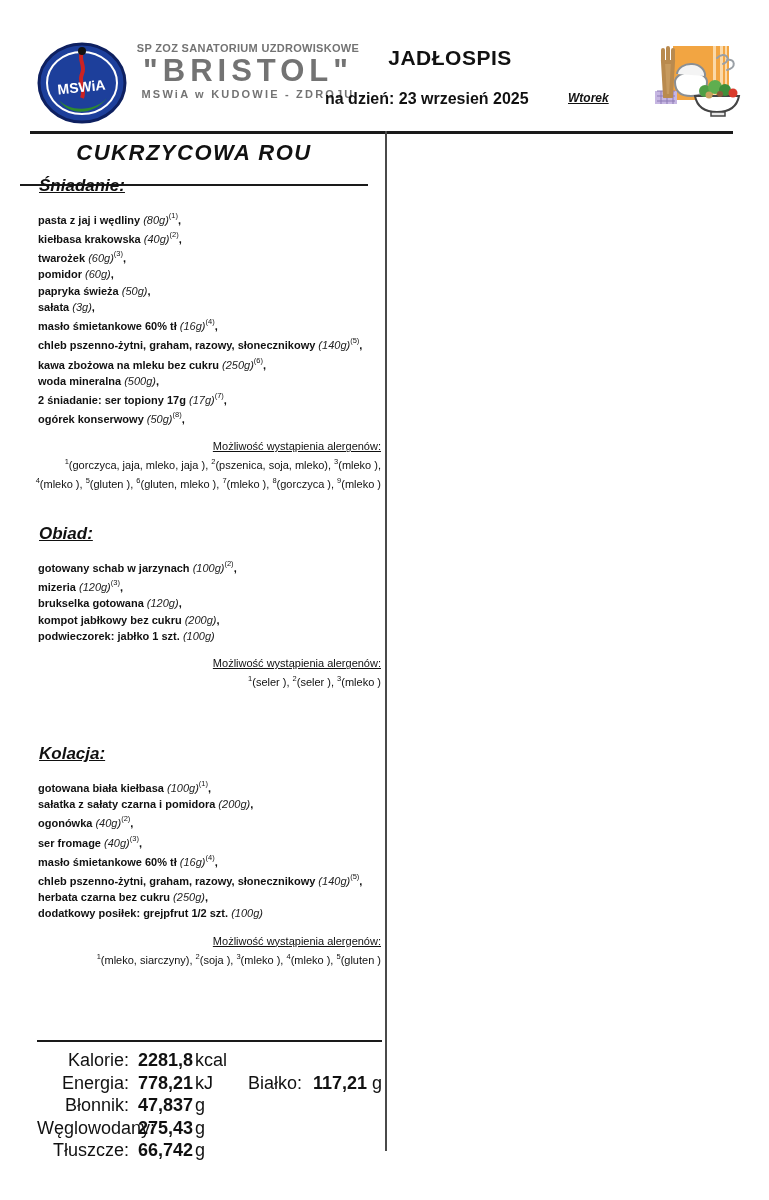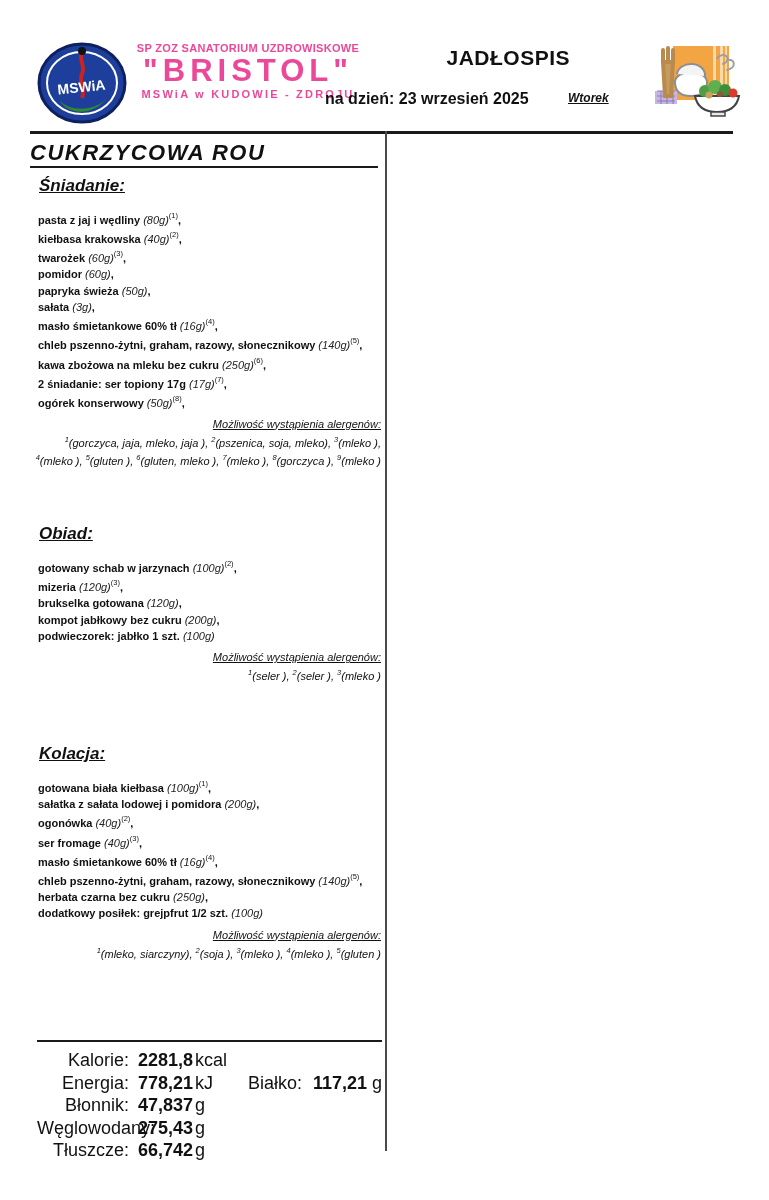--- a/index.html
+++ b/index.html
@@ -2,54 +2,54 @@
 <html><head>
 <meta charset="utf-8">
 <style>
   html,body{margin:0;padding:0;background:#fff;}
   .page{position:relative;width:769px;height:1200px;background:#fff;overflow:hidden;
         font-family:"Liberation Sans","DejaVu Sans",sans-serif;color:#111;}
 
   
   .logo{position:absolute;left:35px;top:40px;width:310px;height:86px;}
   .badge{position:absolute;left:2px;top:2px;}
-  .logo-text{position:absolute;left:98px;top:2px;width:230px;text-align:center;color:#ec4899;}
+  .logo-text{position:absolute;left:98px;top:2px;width:230px;text-align:center;color:#737373;}
   .org-line1{font-size:11px;font-weight:bold;letter-spacing:.3px;white-space:nowrap;}
   .org-name{font-size:31px;font-weight:bold;letter-spacing:5px;line-height:34px;white-space:nowrap;}
   .org-line3{font-size:11px;font-weight:bold;letter-spacing:2.2px;white-space:nowrap;}
 
   .title-block{position:absolute;left:330px;top:46px;width:240px;text-align:center;}
-  .doc-title{font-size:21px;font-weight:bold;letter-spacing:.5px;text-align:right;}
+  .doc-title{font-size:21px;font-weight:bold;letter-spacing:.5px;}
   .date-line{position:absolute;left:325px;top:90px;width:240px;
              font-size:16px;font-weight:bold;}
   .weekday{position:absolute;left:568px;top:91px;font-size:12px;font-weight:bold;
            font-style:italic;text-decoration:underline;}
   .meal-art{position:absolute;left:653px;top:44px;}
 
   
   .top-rule{position:absolute;left:30px;top:131px;width:703px;height:3px;background:#1a1a1a;}
   .v-divider{position:absolute;left:385px;top:131px;width:2px;height:1020px;background:#4a4a4a;}
 
   
-  .diet-title-box{position:absolute;left:30px;top:134px;width:348px;
-                  border-bottom:2px solid #1a1a1a;padding:6px 0 0 0;}
+  .diet-title-box{position:absolute;left:20px;top:134px;width:348px;
+                  border-bottom:2px solid #1a1a1a;padding:6px 0 18px 0;text-align:center;}
   .diet-title{font-size:22px;font-weight:bold;font-style:italic;letter-spacing:1.5px;}
 
   .meal{position:absolute;left:35px;width:348px;}
   .s0{top:176px;} .s1{top:524px;} .s2{top:744px;}
   .meal-h{margin:0 0 13px 4px;font-size:17px;font-weight:bold;font-style:italic;
           text-decoration:underline;}
   .items{padding-left:3px;}
   .item{line-height:16.4px;white-space:nowrap;font-size:11px;}
   .iname{font-weight:bold;}
   .iw{font-size:11px;color:#222;font-style:italic;}
   .isup{font-size:7.5px;position:relative;top:-1px;}
   .icomma{font-weight:bold;}
 
-  .allergens{margin-top:6px;text-align:right;font-style:italic;padding-right:2px;}
+  .allergens{margin-top:12px;text-align:right;padding-right:2px;}
   .al-head{font-size:11px;text-decoration:underline;line-height:15px;}
   .al-list{font-size:11px;line-height:15px;}
   .al-list sup{font-size:7.5px;}
 
   
   .nutrition{position:absolute;left:37px;top:1040px;width:345px;
              border-top:2px solid #1a1a1a;padding-top:8px;}
   .nrow{position:relative;height:22.5px;font-size:18px;white-space:nowrap;}
   .nlabel{display:inline-block;width:92px;text-align:right;padding-right:9px;}
   .nvalue{display:inline-block;min-width:50px;font-weight:bold;}
@@ -120,20 +120,21 @@
     <div class="items">
         <div class="item"><span class="iname">pasta z jaj i wędliny</span><span class="iw"> (80g)</span><sup class="isup">(1)</sup><span class="icomma">,</span></div>
         <div class="item"><span class="iname">kiełbasa krakowska</span><span class="iw"> (40g)</span><sup class="isup">(2)</sup><span class="icomma">,</span></div>
         <div class="item"><span class="iname">twarożek</span><span class="iw"> (60g)</span><sup class="isup">(3)</sup><span class="icomma">,</span></div>
         <div class="item"><span class="iname">pomidor</span><span class="iw"> (60g)</span><span class="icomma">,</span></div>
         <div class="item"><span class="iname">papryka świeża</span><span class="iw"> (50g)</span><span class="icomma">,</span></div>
         <div class="item"><span class="iname">sałata</span><span class="iw"> (3g)</span><span class="icomma">,</span></div>
         <div class="item"><span class="iname">masło śmietankowe 60% tł</span><span class="iw"> (16g)</span><sup class="isup">(4)</sup><span class="icomma">,</span></div>
         <div class="item"><span class="iname">chleb pszenno-żytni, graham, razowy, słonecznikowy</span><span class="iw"> (140g)</span><sup class="isup">(5)</sup><span class="icomma">,</span></div>
         <div class="item"><span class="iname">kawa zbożowa na mleku bez cukru</span><span class="iw"> (250g)</span><sup class="isup">(6)</sup><span class="icomma">,</span></div>
+        <div class="item"><span class="iname">woda mineralna</span><span class="iw"> (500g)</span><span class="icomma">,</span></div>
         <div class="item"><span class="iname">2 śniadanie: ser topiony 17g</span><span class="iw"> (17g)</span><sup class="isup">(7)</sup><span class="icomma">,</span></div>
         <div class="item"><span class="iname">ogórek konserwowy</span><span class="iw"> (50g)</span><sup class="isup">(8)</sup><span class="icomma">,</span></div>
       </div>
     <div class="allergens">
       <div class="al-head">Możliwość wystąpienia alergenów:</div>
       <div class="al-list"><sup>1</sup><span>(gorczyca, jaja, mleko, jaja ), </span><sup>2</sup><span>(pszenica, soja,  mleko), </span><sup>3</sup><span>(mleko ), </span><sup>4</sup><span>(mleko ), </span><sup>5</sup><span>(gluten  ), </span><sup>6</sup><span>(gluten, mleko ), </span><sup>7</sup><span>(mleko ), </span><sup>8</sup><span>(gorczyca ), </span><sup>9</sup><span>(mleko )</span></div>
     </div>
   </section>
 
   <section class="meal s1">
@@ -148,21 +149,21 @@
     <div class="allergens">
       <div class="al-head">Możliwość wystąpienia alergenów:</div>
       <div class="al-list"><sup>1</sup><span>(seler ), </span><sup>2</sup><span>(seler ), </span><sup>3</sup><span>(mleko )</span></div>
     </div>
   </section>
 
   <section class="meal s2">
     <h2 class="meal-h">Kolacja:</h2>
     <div class="items">
         <div class="item"><span class="iname">gotowana biała kiełbasa</span><span class="iw"> (100g)</span><sup class="isup">(1)</sup><span class="icomma">,</span></div>
-        <div class="item"><span class="iname">sałatka z sałata lodowej i pomidora</span><span class="iw"> (200g)</span><span class="icomma">,</span></div>
+        <div class="item"><span class="iname">sałatka z sałaty czarna i pomidora</span><span class="iw"> (200g)</span><span class="icomma">,</span></div>
         <div class="item"><span class="iname">ogonówka</span><span class="iw"> (40g)</span><sup class="isup">(2)</sup><span class="icomma">,</span></div>
         <div class="item"><span class="iname">ser fromage</span><span class="iw"> (40g)</span><sup class="isup">(3)</sup><span class="icomma">,</span></div>
         <div class="item"><span class="iname">masło śmietankowe 60% tł</span><span class="iw"> (16g)</span><sup class="isup">(4)</sup><span class="icomma">,</span></div>
         <div class="item"><span class="iname">chleb pszenno-żytni, graham, razowy, słonecznikowy</span><span class="iw"> (140g)</span><sup class="isup">(5)</sup><span class="icomma">,</span></div>
         <div class="item"><span class="iname">herbata czarna bez cukru</span><span class="iw"> (250g)</span><span class="icomma">,</span></div>
         <div class="item"><span class="iname">dodatkowy posiłek: grejpfrut 1/2 szt.</span><span class="iw"> (100g)</span></div>
       </div>
     <div class="allergens">
       <div class="al-head">Możliwość wystąpienia alergenów:</div>
       <div class="al-list"><sup>1</sup><span>(mleko, siarczyny), </span><sup>2</sup><span>(soja ), </span><sup>3</sup><span>(mleko ), </span><sup>4</sup><span>(mleko ), </span><sup>5</sup><span>(gluten  )</span></div>

